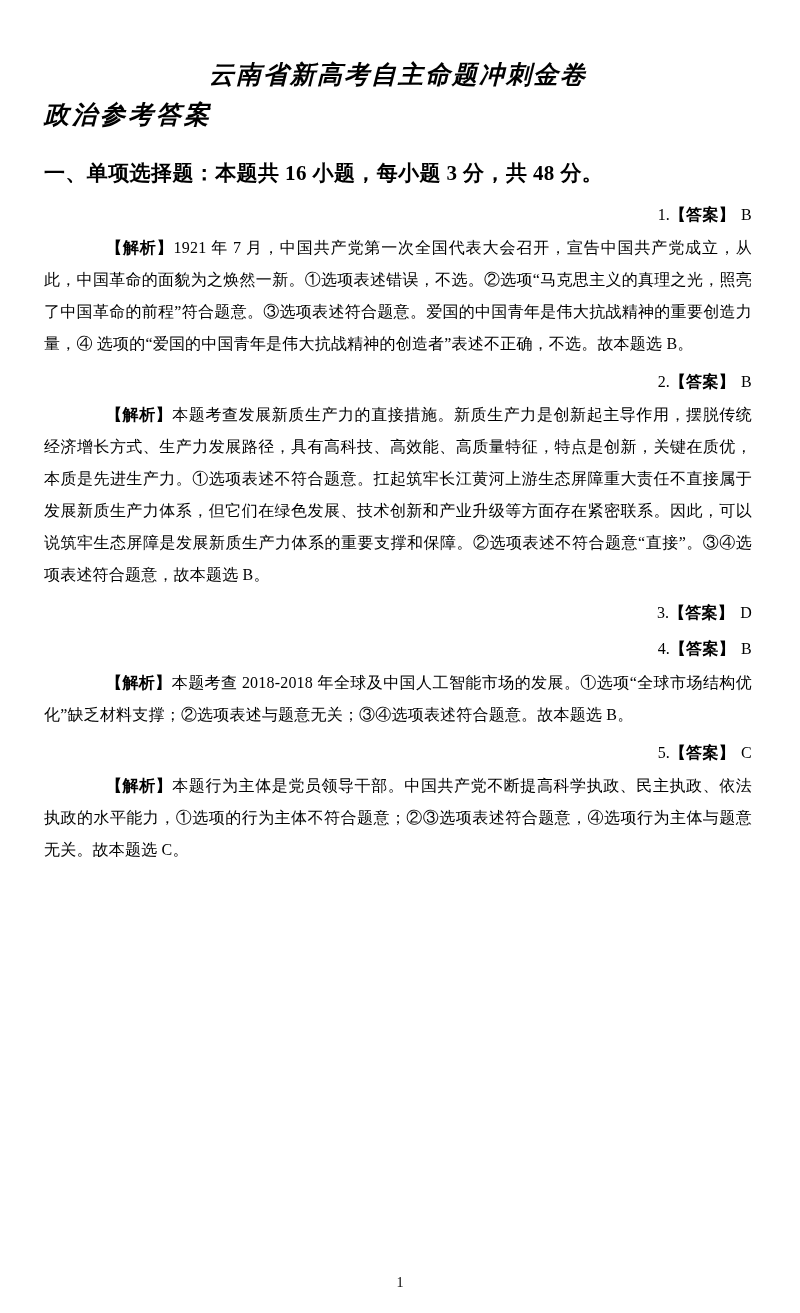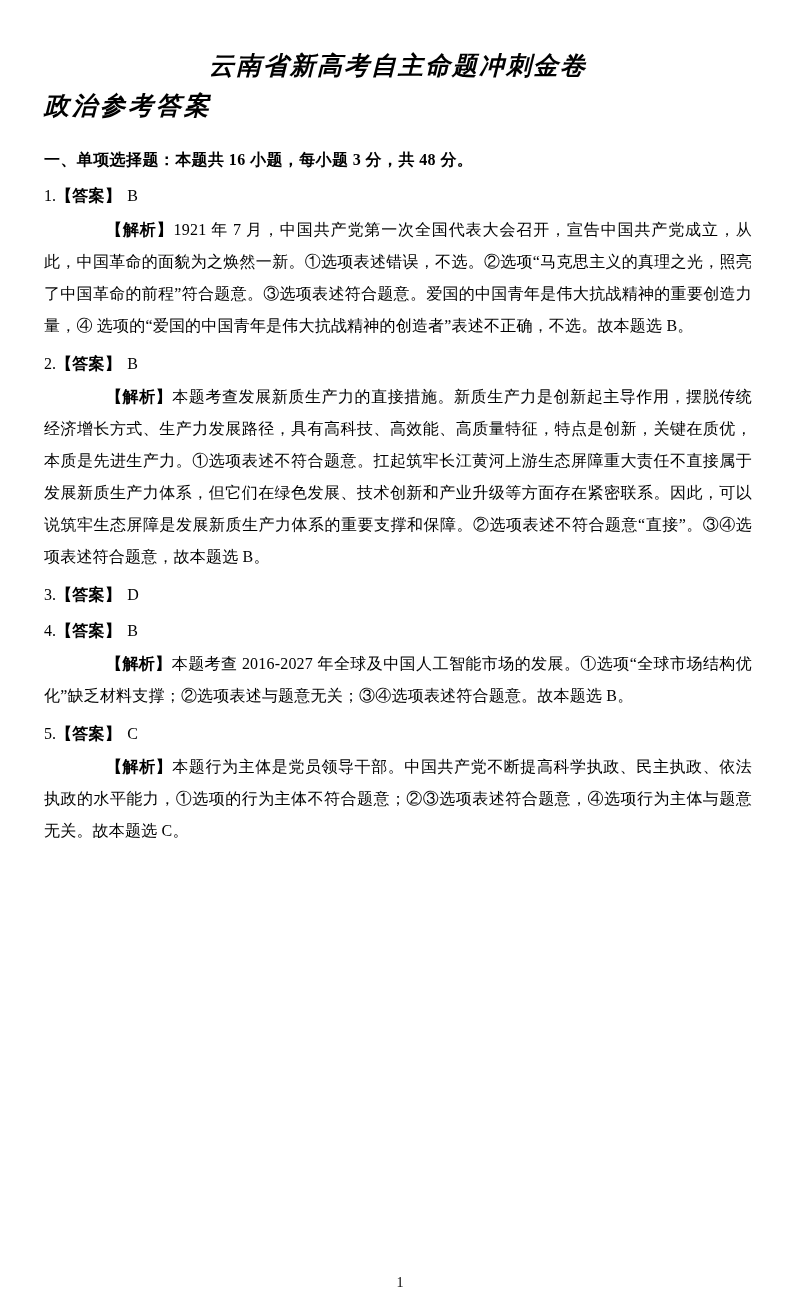--- a/index.html
+++ b/index.html
@@ -22,44 +22,45 @@
     position: relative;
   }
   .doc-title {
     text-align: center;
     font-family: "DejaVu Serif", "Liberation Serif", serif;
     font-weight: bold;
     font-style: italic;
     font-size: 25px;
     letter-spacing: 2px;
     line-height: 1.5;
-    margin: 3px 0 2px 0;
+    margin: 12px 0 2px 0;
   }
   .doc-subtitle {
     text-align: left;
     font-family: "DejaVu Serif", "Liberation Serif", serif;
     font-weight: bold;
     font-style: italic;
     font-size: 25px;
     letter-spacing: 3px;
     line-height: 1.5;
     margin: 0 0 18px 0;
   }
   .section-heading {
-    font-size: 16px;
+    font-size: 21px;
     font-weight: bold;
     line-height: 1.9;
     margin: 21px 0 4px 0;
     letter-spacing: 0.4px;
   }
   .q-answer {
     font-size: 16px;
     line-height: 1.95;
     margin: 5px 0 0 0;
     letter-spacing: 0.3px;
+    text-align: right;
   }
   .q-answer .num {
     letter-spacing: 0;
   }
   .q-answer .label {
     font-weight: bold;
   }
   .q-answer .val {
     font-weight: normal;
     margin-left: 6px;
@@ -112,21 +113,21 @@
   </p>
 
   <p class="q-answer">
     <span class="num">3.</span><span class="label">【答案】</span><span class="val">D</span>
   </p>
 
   <p class="q-answer">
     <span class="num">4.</span><span class="label">【答案】</span><span class="val">B</span>
   </p>
   <p class="q-analysis">
-    <span class="label">【解析】</span><span>本题考查 2016-2027 年全球及中国人工智能市场的发展。①选项“全球市场结构优化”缺乏材料支撑；②选项表述与题意无关；③④选项表述符合题意。故本题选 B。</span>
+    <span class="label">【解析】</span><span>本题考查 2018-2018 年全球及中国人工智能市场的发展。①选项“全球市场结构优化”缺乏材料支撑；②选项表述与题意无关；③④选项表述符合题意。故本题选 B。</span>
   </p>
 
   <p class="q-answer">
     <span class="num">5.</span><span class="label">【答案】</span><span class="val">C</span>
   </p>
   <p class="q-analysis">
     <span class="label">【解析】</span><span>本题行为主体是党员领导干部。中国共产党不断提高科学执政、民主执政、依法执政的水平能力，①选项的行为主体不符合题意；②③选项表述符合题意，④选项行为主体与题意无关。故本题选 C。</span>
   </p>
 
   <div class="page-number">1</div>

